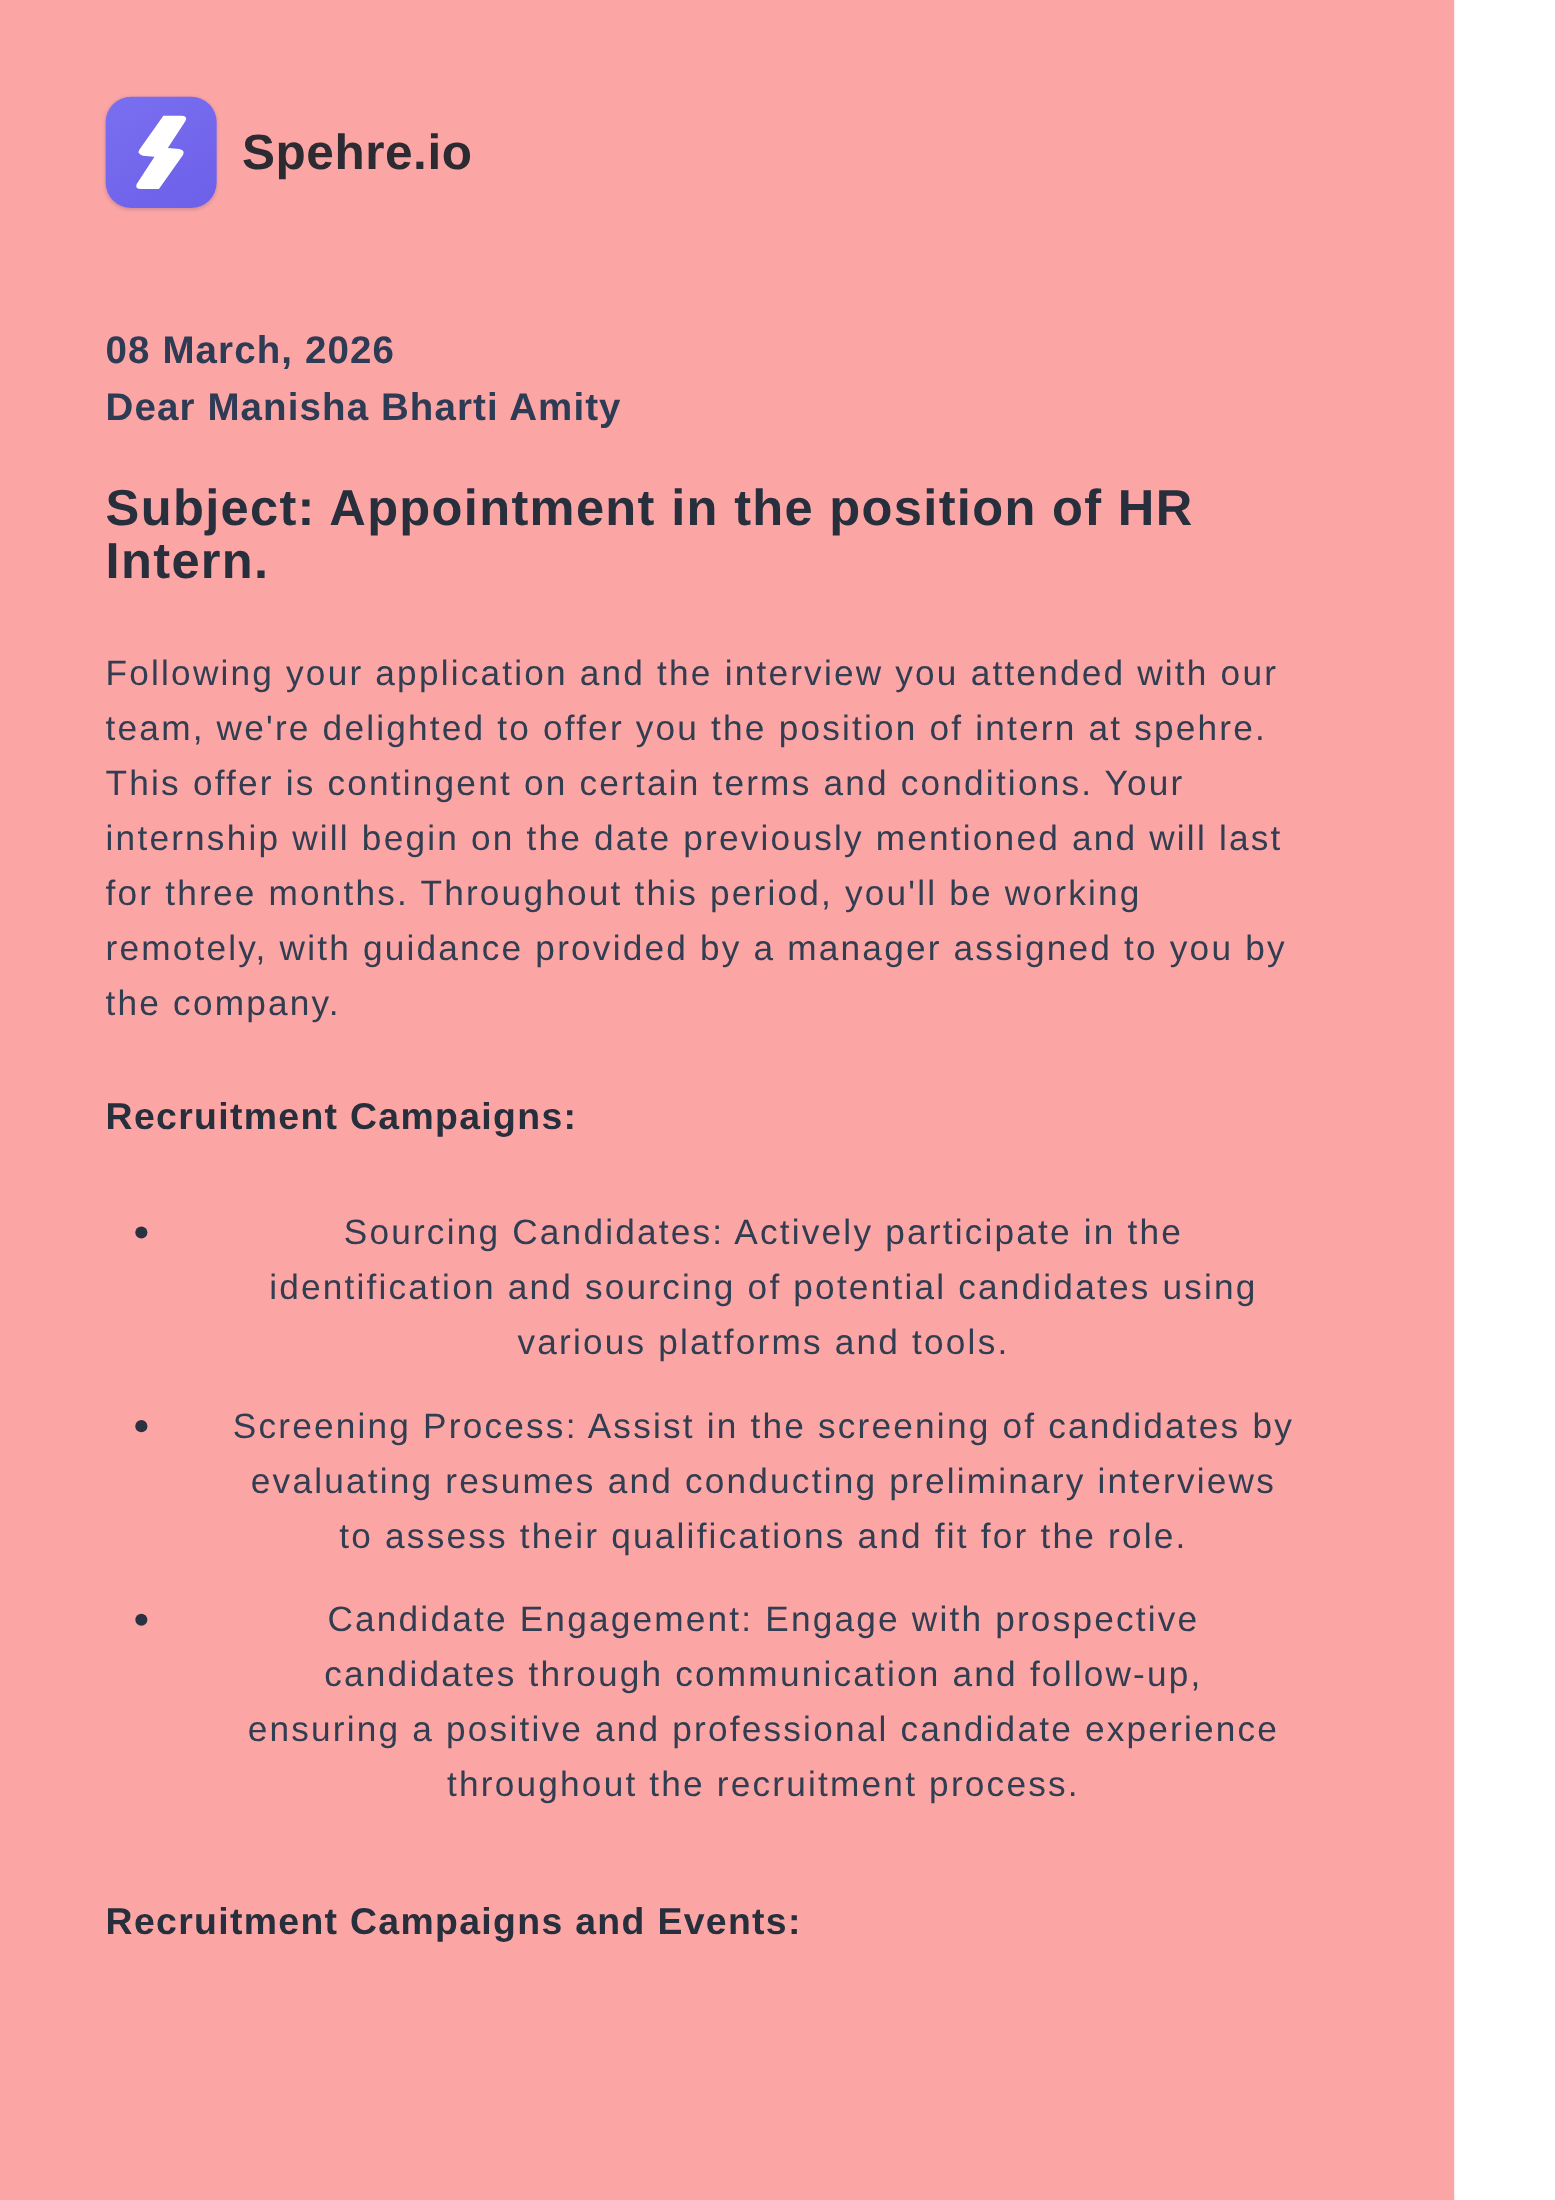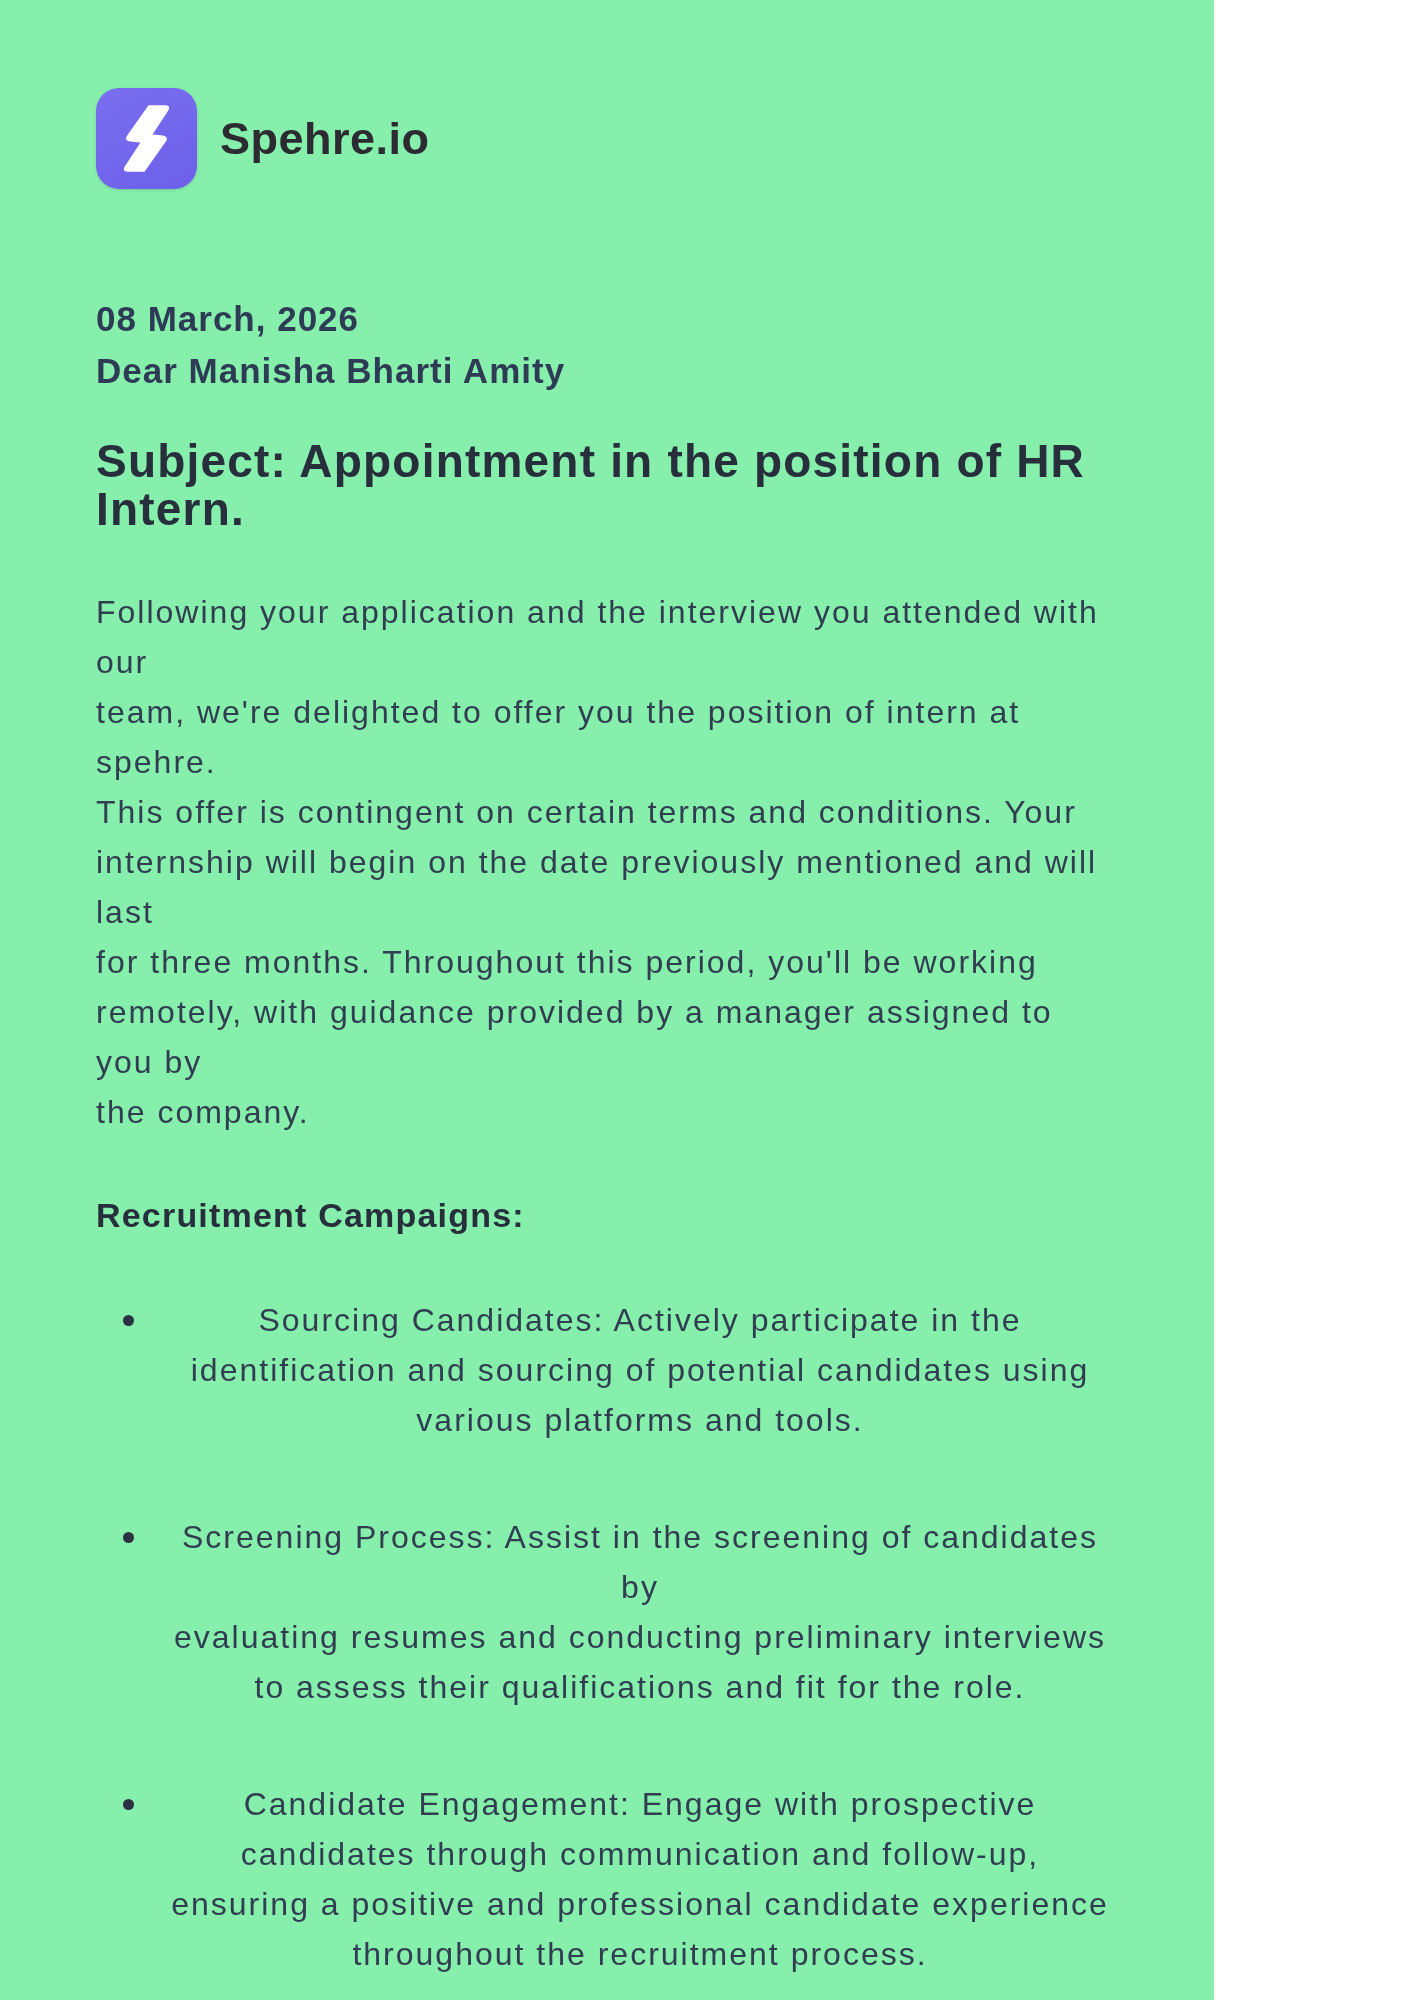--- a/index.html
+++ b/index.html
@@ -3,24 +3,24 @@
 <meta charset="utf-8">
 <style>
   * { box-sizing: border-box; margin: 0; padding: 0; }
   html, body { width: 1414px; height: 2000px; }
   body {
     background: #ffffff;
     font-family: "Liberation Sans", sans-serif;
     overflow: hidden;
   }
   .page {
-    width: 1214px;
+    width: 1322px;
     height: 2000px;
     padding: 88px 94px 0 96px;
-    background: #86efac;
+    background: #fca5a5;
   }
 
   
   .brand-row {
     display: flex;
     align-items: center;
     gap: 23px;
   }
   .logo-tile {
     width: 101px;
@@ -97,21 +97,21 @@
     position: relative;
     padding-left: 37px;
     font-size: 32px;
     line-height: 50px;
     font-weight: 400;
     color: #313d50;
     letter-spacing: 2px;
     white-space: pre-line;
     text-align: center;
   }
-  .task-list li + li { margin-top: 67px; }
+  .task-list li + li { margin-top: 26px; }
   .task-list li::before {
     content: "";
     position: absolute;
     left: 0;
     top: 20px;
     width: 11px;
     height: 11px;
     border-radius: 50%;
     background: #2a3140;
   }

